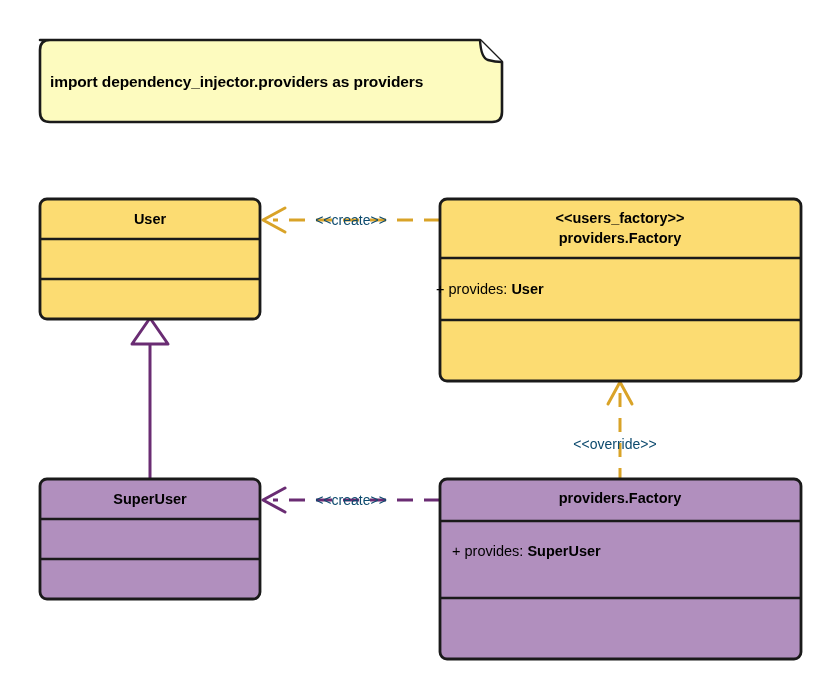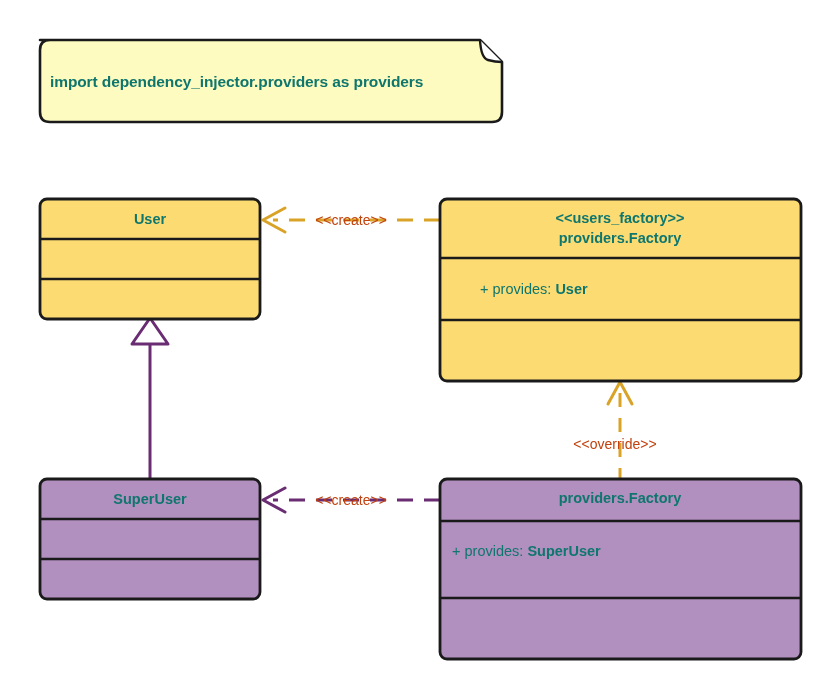--- a/index.html
+++ b/index.html
@@ -26,21 +26,21 @@
   .layer-text {
     position: absolute;
     left: 0;
     top: 0;
     width: 840px;
     height: 700px;
     pointer-events: none;
   }
   .txt {
     position: absolute;
-    color: #0f766e;
+    color: #000000;
     white-space: nowrap;
     line-height: 1;
   }
   .note-text {
     font-size: 15.5px;
     font-weight: bold;
     letter-spacing: -0.1px;
   }
   .cls-title {
     font-size: 14.5px;
@@ -50,21 +50,21 @@
   .cls-member {
     font-size: 14.5px;
     font-weight: normal;
   }
   .cls-member b {
     font-weight: bold;
   }
   .edge-label {
     font-size: 14px;
     font-weight: normal;
-    color: #c2410c;
+    color: #0c4a6e;
   }
   .centered {
     transform: translateX(-50%);
   }
 </style>
 </head>
 <body>
 
 <svg id="canvas" viewBox="0 0 840 700" width="840" height="700" xmlns="http://www.w3.org/2000/svg">
 
@@ -138,21 +138,21 @@
 
 <div class="layer-text">
 
   <div class="txt note-text" style="left:50px; top:74px;">import dependency_injector.providers as providers</div>
 
   <div class="txt cls-title centered" style="left:150px; top:212px;">User</div>
 
   <div class="txt cls-title centered" style="left:620px; top:211px;">&lt;&lt;users_factory&gt;&gt;</div>
   <div class="txt cls-title centered" style="left:620px; top:231px;">providers.Factory</div>
 
-  <div class="txt cls-member" style="left:480px; top:282px;">
+  <div class="txt cls-member" style="left:436px; top:282px;">
     <span>+</span>
     <span>provides: </span><b>User</b>
   </div>
 
 
   <div class="txt cls-title centered" style="left:150px; top:492px;">SuperUser</div>
 
   <div class="txt cls-title centered" style="left:620px; top:491px;">providers.Factory</div>
 
   <div class="txt cls-member" style="left:452px; top:544px;">

